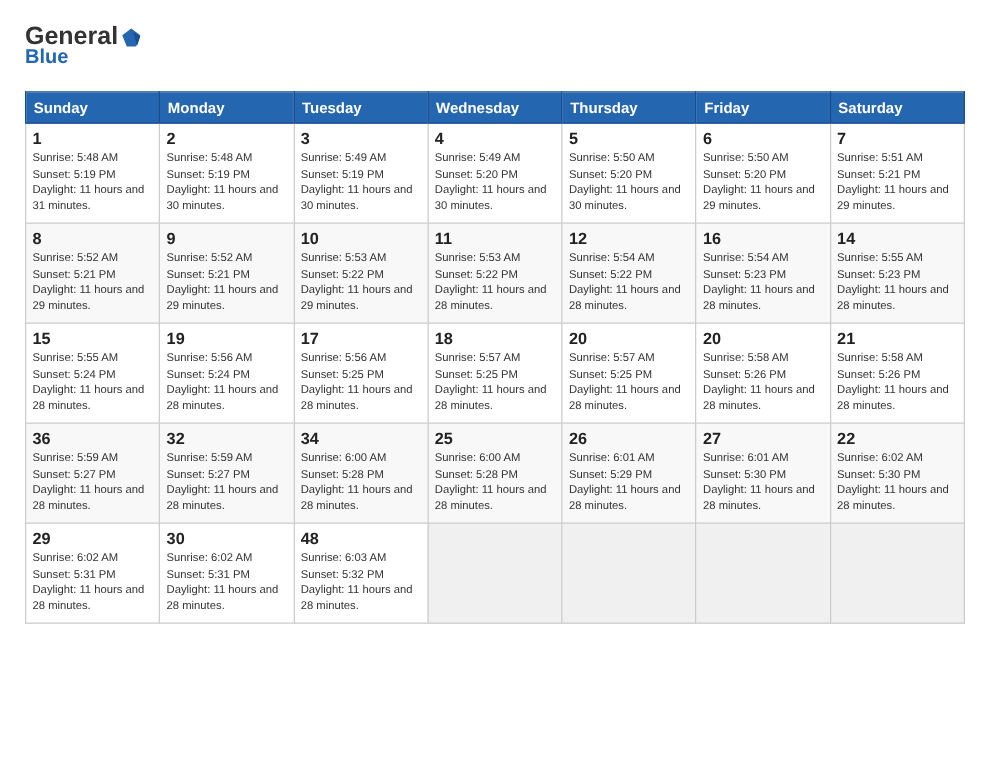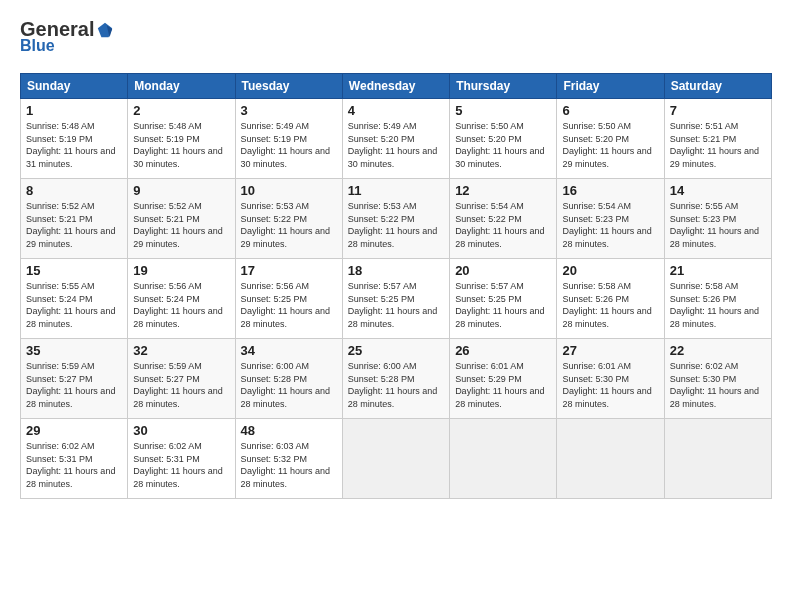--- a/index.html
+++ b/index.html
@@ -217,21 +217,21 @@
             <span class="day-num">20</span>
             <div class="day-info">Sunrise: 5:58 AM<br>Sunset: 5:26 PM<br>Daylight: 11 hours and 28 minutes.</div>
           </td>
           <td>
             <span class="day-num">21</span>
             <div class="day-info">Sunrise: 5:58 AM<br>Sunset: 5:26 PM<br>Daylight: 11 hours and 28 minutes.</div>
           </td>
         </tr>
         <tr class="row-even">
           <td>
-            <span class="day-num">35</span>
+            <span class="day-num">36</span>
             <div class="day-info">Sunrise: 5:59 AM<br>Sunset: 5:27 PM<br>Daylight: 11 hours and 28 minutes.</div>
           </td>
           <td>
             <span class="day-num">32</span>
             <div class="day-info">Sunrise: 5:59 AM<br>Sunset: 5:27 PM<br>Daylight: 11 hours and 28 minutes.</div>
           </td>
           <td>
             <span class="day-num">34</span>
             <div class="day-info">Sunrise: 6:00 AM<br>Sunset: 5:28 PM<br>Daylight: 11 hours and 28 minutes.</div>
           </td>

